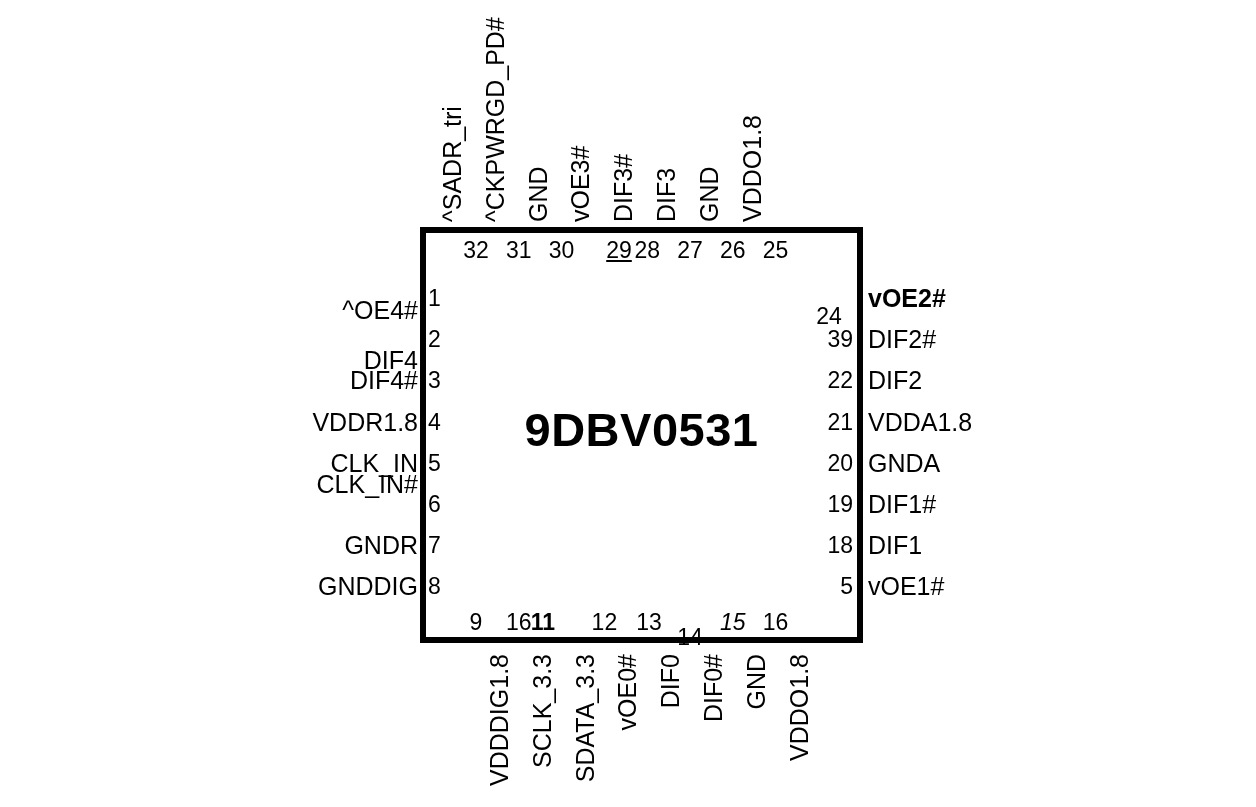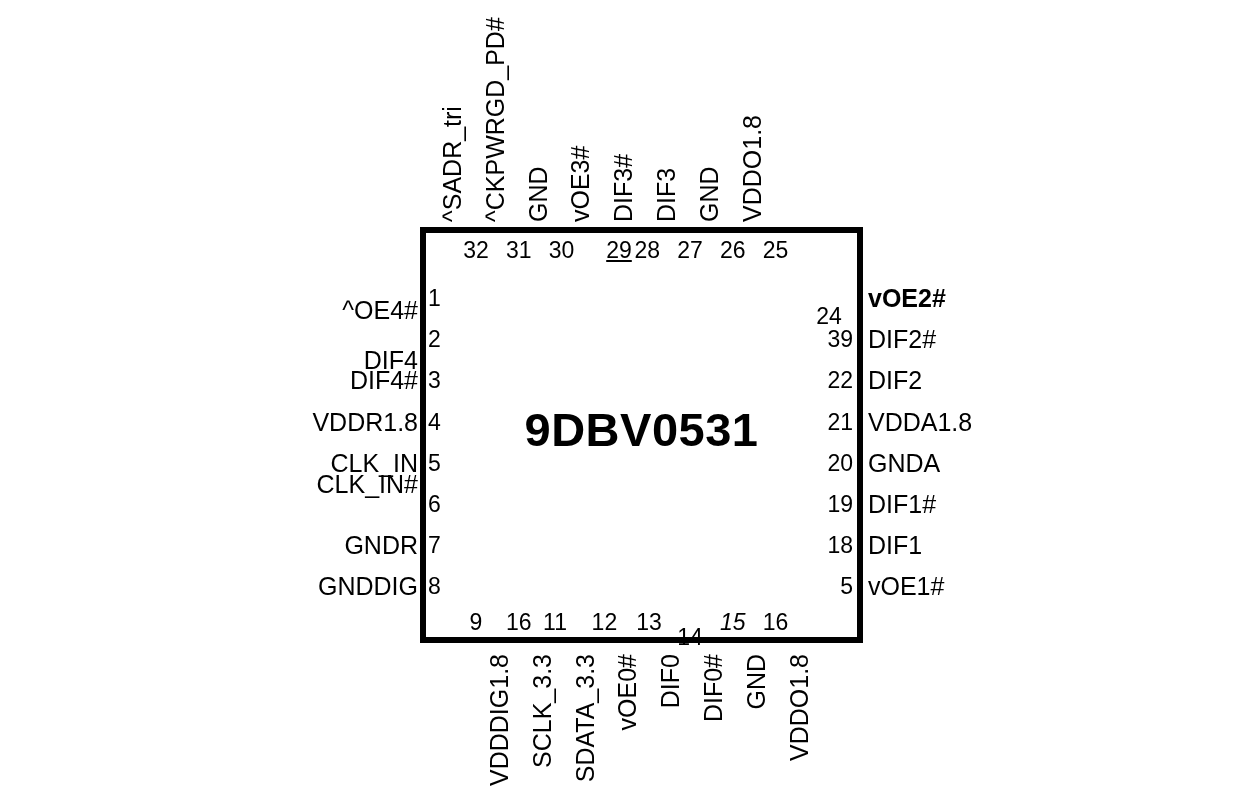--- a/index.html
+++ b/index.html
@@ -183,21 +183,21 @@
       <div class="pin-num top-num" style="left: 710.8px;">26</div>
       <div class="top-label" style="left: 764.6px;">VDDO1.8</div>
       <div class="pin-num top-num" style="left: 753.6px;">25</div>
     </div>
 
   <div id="bottom-group">
       <div class="pin-num bottom-num" style="left: 454px;">9</div>
       <div class="bottom-label" style="left: 487px;">VDDDIG1.8</div>
       <div class="pin-num bottom-num" style="left: 496.8px;">16</div>
       <div class="bottom-label" style="left: 529.8px;">SCLK_3.3</div>
-      <div class="pin-num bottom-num" style="left: 533px;">11</div>
+      <div class="pin-num bottom-num" style="left: 521px; font-weight: bold;">11</div>
       <div class="bottom-label" style="left: 572.6px;">SDATA_3.3</div>
       <div class="pin-num bottom-num" style="left: 582.4px;">12</div>
       <div class="bottom-label" style="left: 615.4px;">vOE0#</div>
       <div class="pin-num bottom-num" style="left: 627px;">13</div>
       <div class="bottom-label" style="left: 658.2px;">DIF0</div>
       <div class="pin-num bottom-num" style="left: 668px; margin-top: 15px;">14</div>
       <div class="bottom-label" style="left: 701px;">DIF0#</div>
       <div class="pin-num bottom-num" style="left: 710.8px; font-style: italic;">15</div>
       <div class="bottom-label" style="left: 743.8px;">GND</div>
       <div class="pin-num bottom-num" style="left: 753.6px;">16</div>

